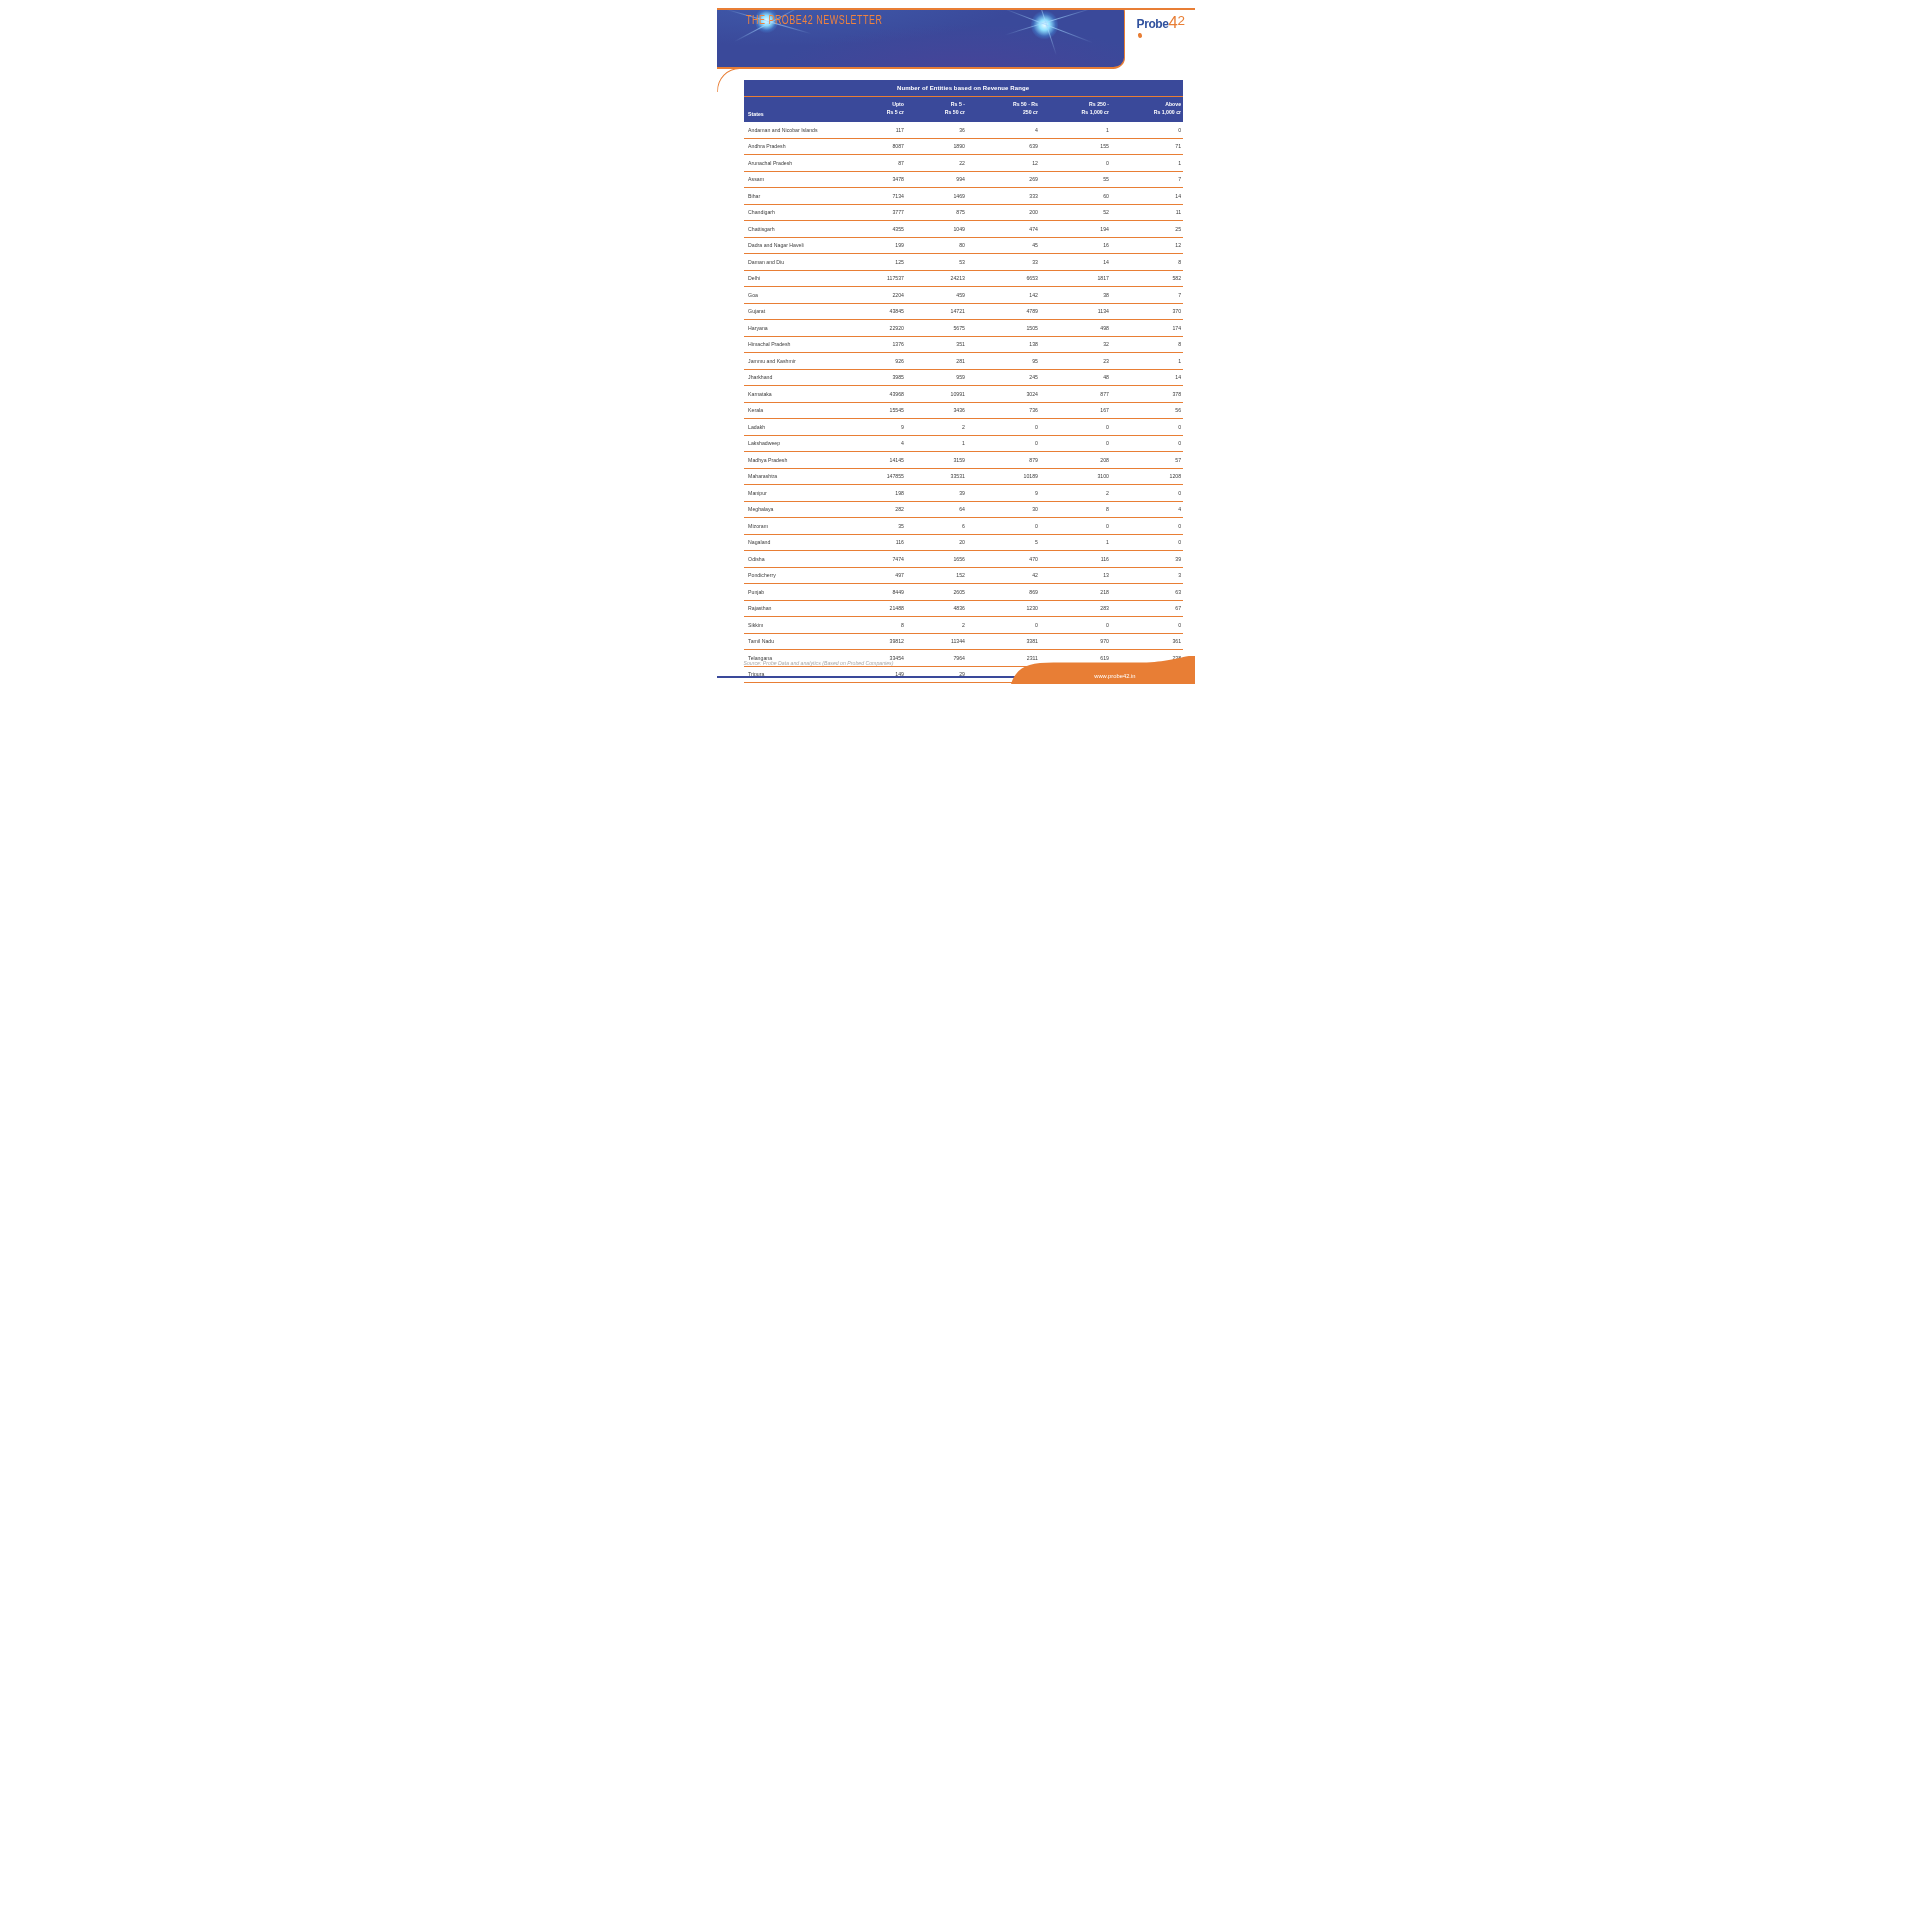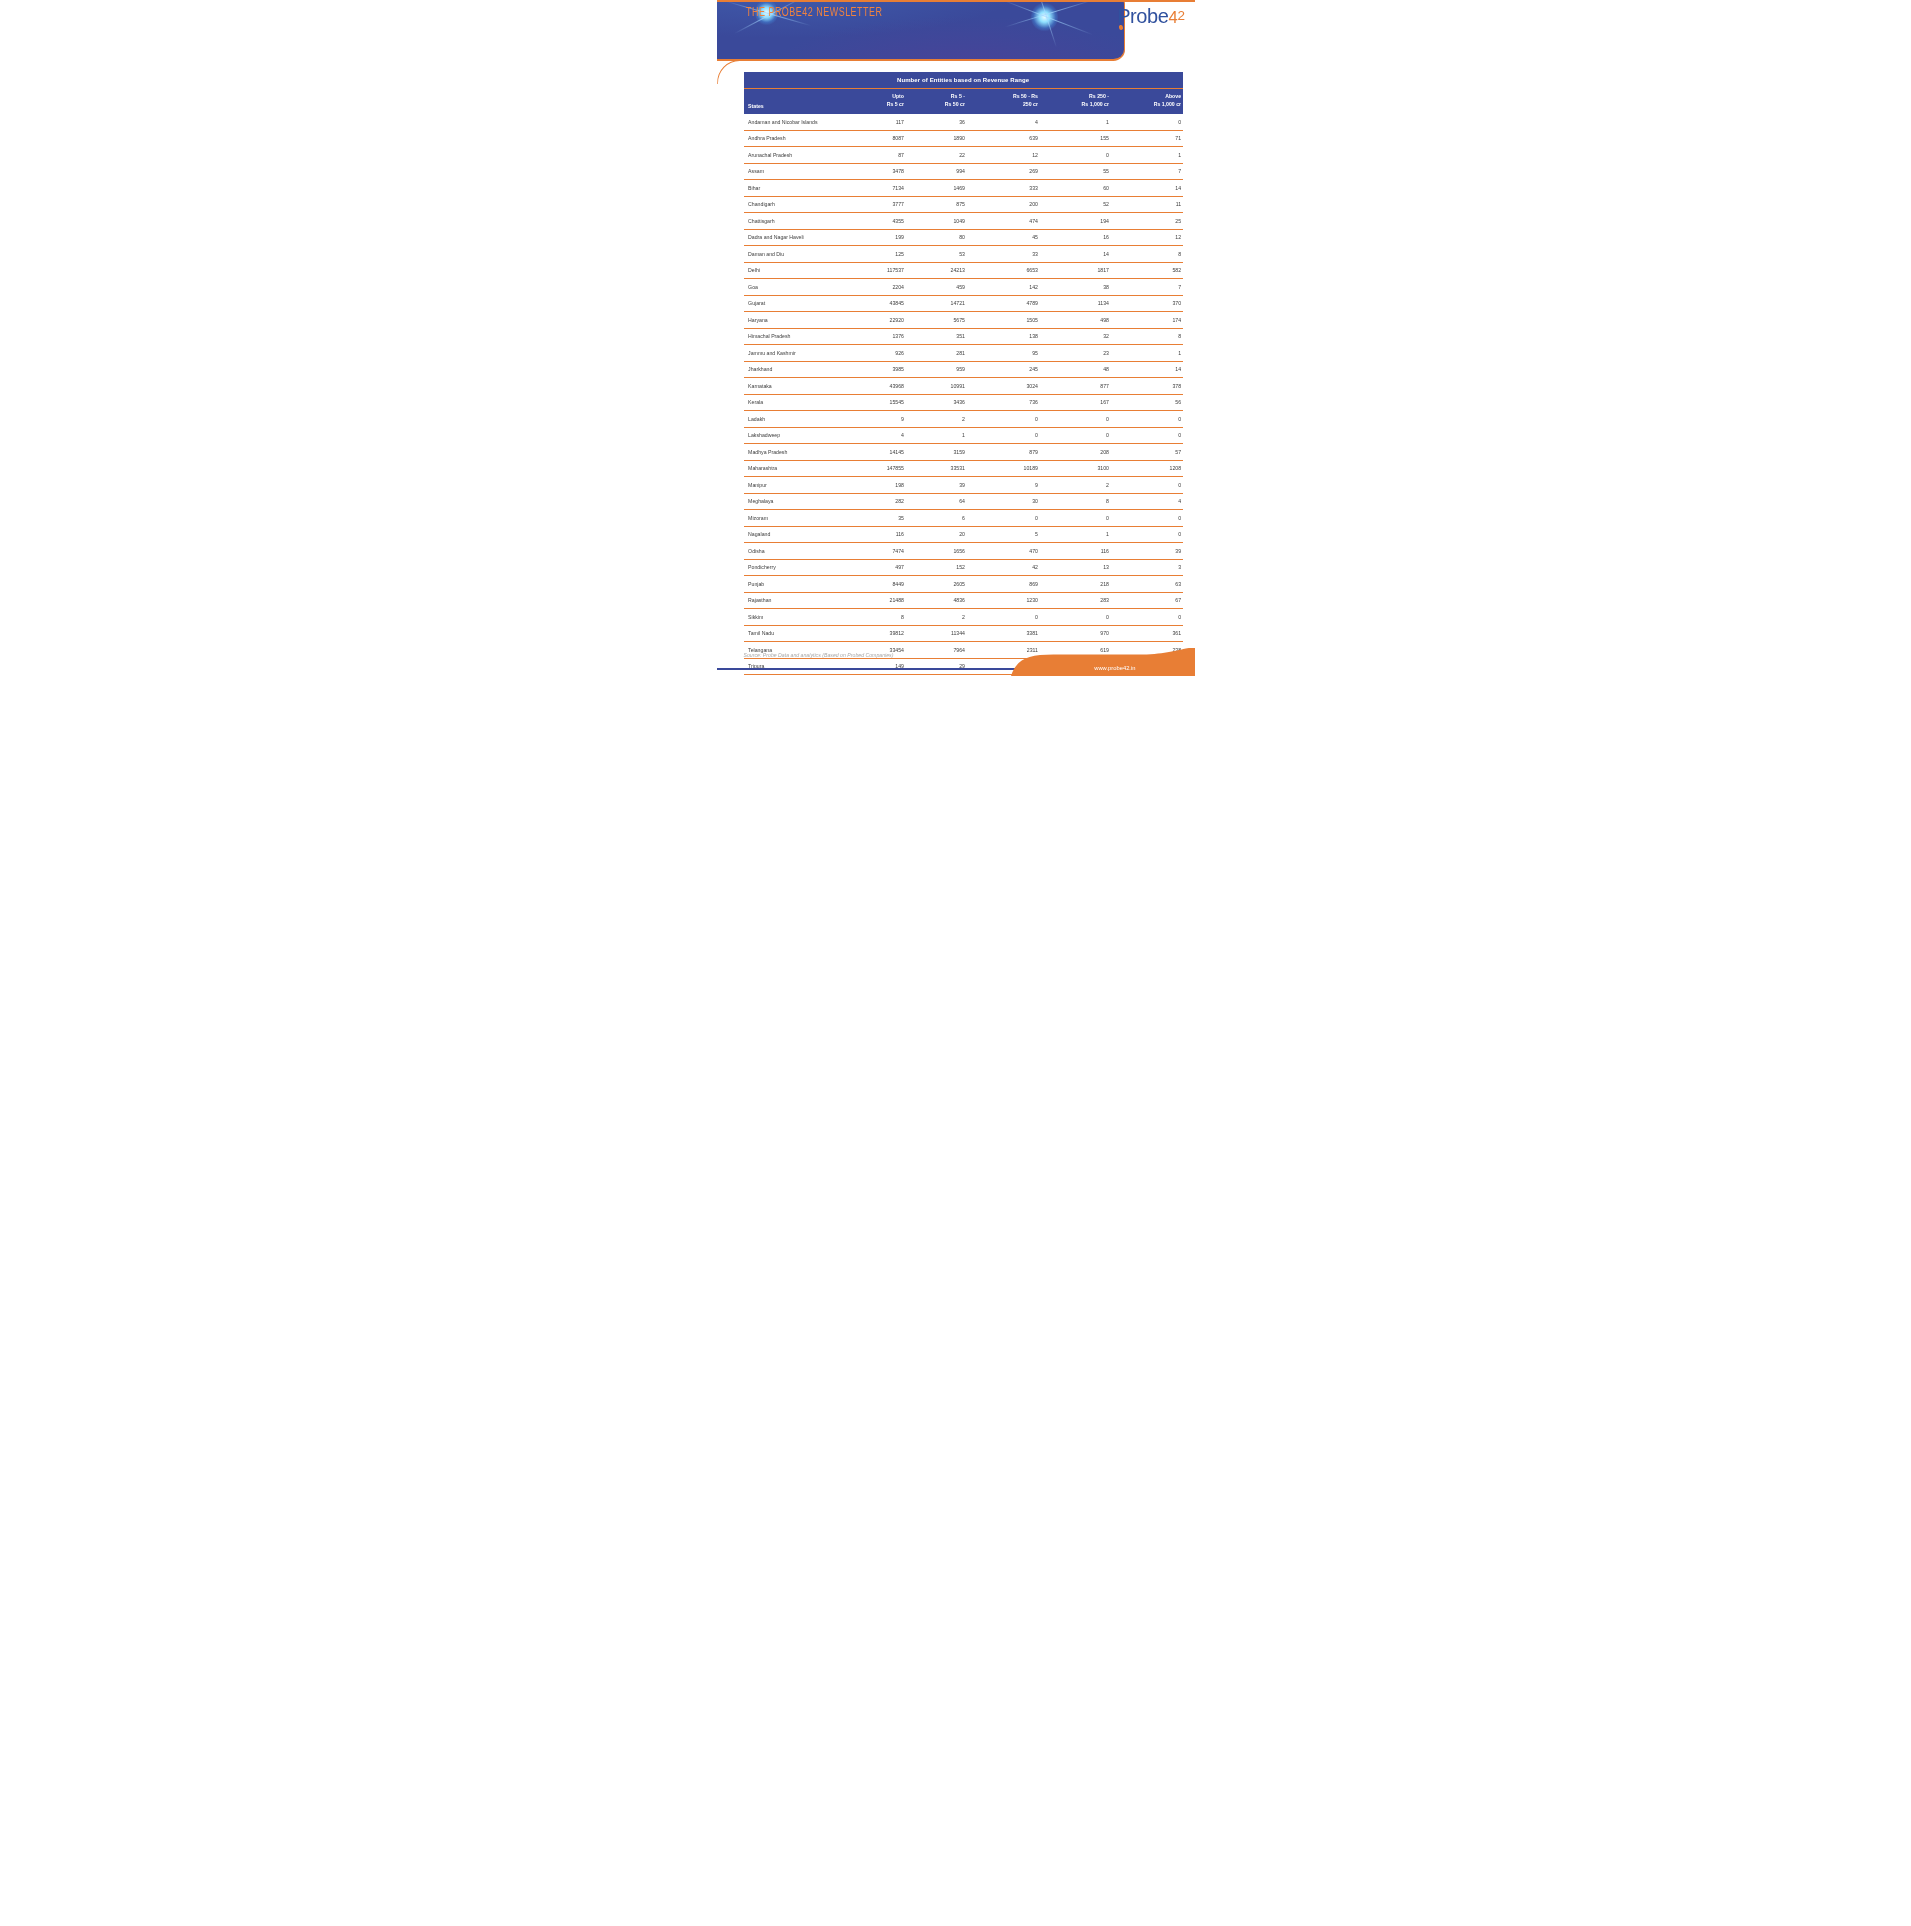--- a/index.html
+++ b/index.html
@@ -1,17 +1,17 @@
 <!DOCTYPE html>
 <html style="font-size:6.2px"><head>
 <meta charset="utf-8">
 <style>
   html,body{margin:0;padding:0;background:#ffffff;}
   .page{
-    position:relative;width:478px;height:676px;margin:0 auto;background:#ffffff;
+    position:relative;width:478px;height:676px;margin:8px auto;background:#ffffff;
     font-family:"Liberation Sans", sans-serif;overflow:hidden;
   }
   
   .top-strip{position:absolute;top:0;left:0;width:478px;height:2.3px;background:#E87E35;z-index:3;}
   .header-bar{
     position:absolute;top:0;left:-6.2px;width:415px;height:61px;box-sizing:border-box;
     background:#3A499A;
     background-image:radial-gradient(ellipse at 62% 120%, rgba(90,60,150,.45), transparent 55%),
                      radial-gradient(ellipse at 18% -20%, rgba(70,110,190,.5), transparent 50%);
     border-bottom:2.3px solid #E87E35;border-right:1.9px solid #E87E35;
@@ -32,21 +32,21 @@
     position:absolute;left:36px;top:6.2px;color:#F0823F;font-size:10.4px;font-weight:400;
     letter-spacing:0.6px;white-space:nowrap;transform:scale(.86,1.14);transform-origin:left top;
   }
   .arc{
     position:absolute;left:0.8px;top:60px;width:45px;height:46px;box-sizing:border-box;
     border:1.5px solid #E87E35;border-radius:50%;
     clip-path:inset(0 48% 48% 0);z-index:1;
   }
   
   .logo{position:absolute;top:4.6px;right:10px;z-index:4;white-space:nowrap;letter-spacing:-0.4px;}
-  .logo .lp{color:#30519E;font-size:20px;font-weight:400;}
+  .logo .lp{color:#30519E;font-size:12px;font-weight:700;}
   .logo .l4{color:#E87E35;font-size:16.6px;font-weight:400;}
   .logo .l2{color:#E87E35;font-size:13.5px;font-weight:400;position:relative;top:-2.3px;}
   .logo .ldot{position:absolute;left:1.9px;top:20px;width:3.5px;height:5px;background:#E87E35;border-radius:50%;transform:rotate(-14deg);}
   
   .page-title{position:absolute;left:30px;top:37px;font-size:11.6px;font-weight:bold;white-space:nowrap;}
   .t-blue{color:#3A55A4;}
   .t-orange{color:#E87E35;margin-left:3.1px;}
   
   .table-wrap{position:absolute;left:27px;top:72px;width:439px;}
   table{border-collapse:collapse;width:100%;table-layout:fixed;}

